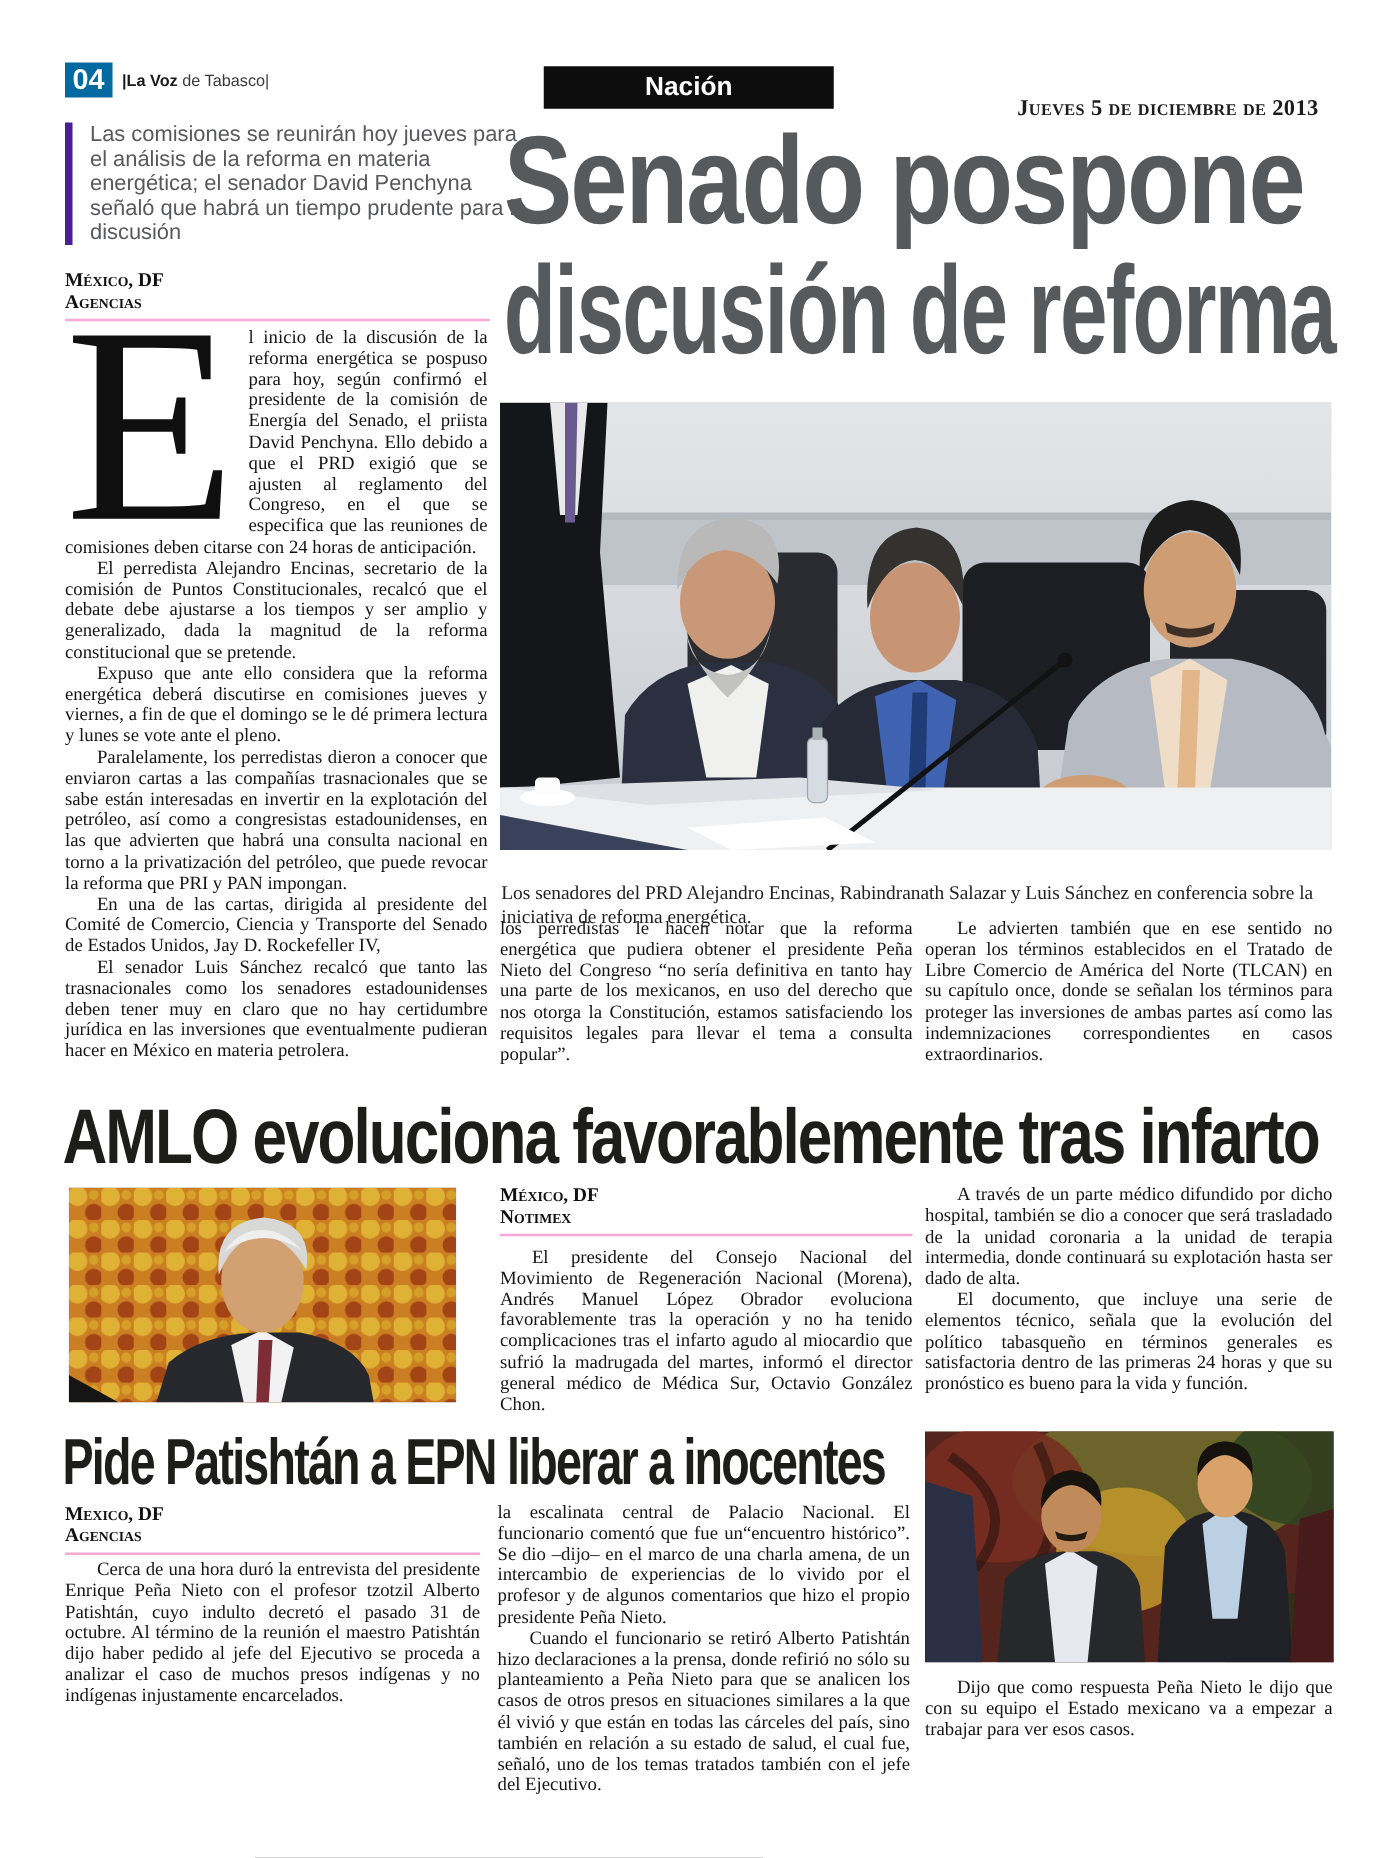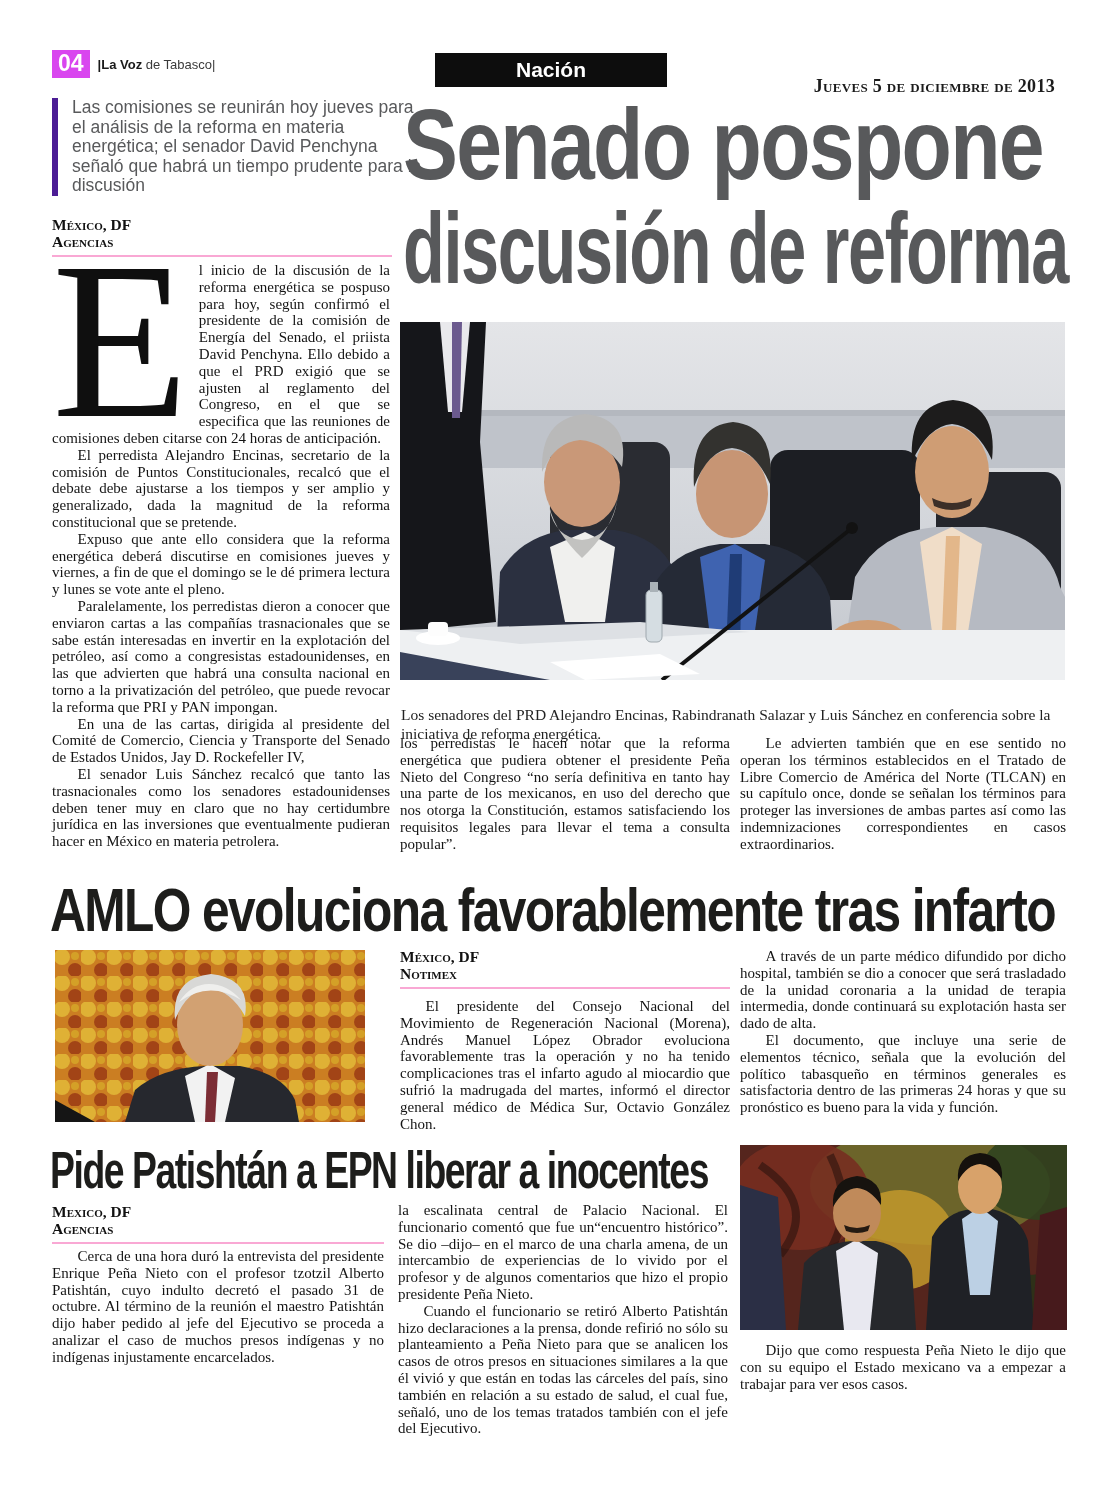--- a/index.html
+++ b/index.html
@@ -3,21 +3,21 @@
 <meta charset="utf-8">
 <style>
   * { margin:0; padding:0; box-sizing:border-box; }
   body { background:#888; font-family:"Liberation Serif", serif; }
   #page {
     position:relative; width:1104px; height:1486px; margin:0 auto;
     background:#ffffff; overflow:hidden; color:#1a1a1a;
   }
   
   .hdr-left { position:absolute; left:52px; top:50px; display:flex; align-items:center; gap:8px; }
-  .pagenum { background:#d946ef; color:#fff; font-family:"Liberation Sans",sans-serif;
+  .pagenum { background:#0369a1; color:#fff; font-family:"Liberation Sans",sans-serif;
     font-weight:700; font-size:23px; padding:2px 6px 3px; line-height:1; }
   .masthead { font-family:"Liberation Sans",sans-serif; font-size:13px; color:#1a1a1a; }
   .masthead .mh-bold { font-weight:700; }
   .masthead .mh-light { font-weight:400; color:#3a3a3a; }
   .section-box { position:absolute; left:435px; top:53px; width:232px; height:34px;
     background:#0d0d0d; color:#fff; font-family:"Liberation Sans",sans-serif;
     font-weight:700; font-size:21px; display:flex; align-items:center; justify-content:center; }
   .date { position:absolute; right:49px; top:76px; font-variant:small-caps;
     font-weight:700; font-size:18px; letter-spacing:.3px; color:#1c1c1c; }
   

